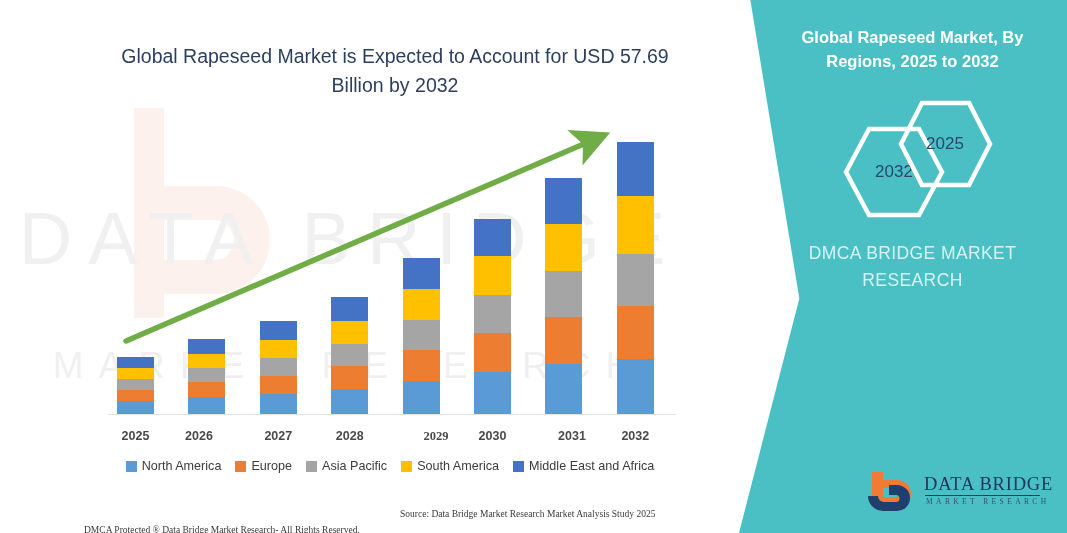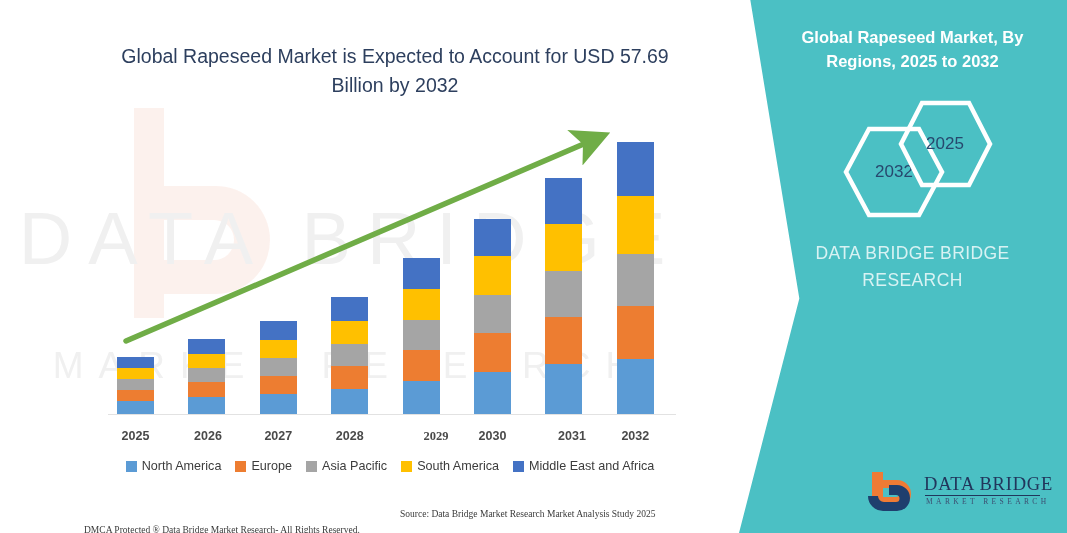--- a/index.html
+++ b/index.html
@@ -186,21 +186,21 @@
         <div class="bar" style="left: 616.8px;">
           <div class="seg" title="North America 2032" style="height: 55px; background: rgb(91, 155, 213);"></div>
           <div class="seg" title="Europe 2032" style="height: 53px; background: rgb(237, 125, 49);"></div>
           <div class="seg" title="Asia Pacific 2032" style="height: 52px; background: rgb(165, 165, 165);"></div>
           <div class="seg" title="South America 2032" style="height: 58px; background: rgb(255, 192, 0);"></div>
           <div class="seg" title="Middle East and Africa 2032" style="height: 54px; background: rgb(68, 114, 196);"></div>
         </div>
       </div>
     <div id="xticks">
         <div class="xtick" style="left: 105.5px;">2025</div>
-        <div class="xtick" style="left: 178px;">2026</div>
+        <div class="xtick" style="left: 169px;">2026</div>
         <div class="xtick" style="left: 248.3px;">2027</div>
         <div class="xtick" style="left: 319.7px;">2028</div>
         <div class="xtick" style="left: 406px; font-family: Liberation Serif, serif;">2029</div>
         <div class="xtick" style="left: 462.5px;">2030</div>
         <div class="xtick" style="left: 542px;">2031</div>
         <div class="xtick" style="left: 605.3px;">2032</div>
       </div>
 
     <svg class="arrow-svg" viewBox="0 0 700 533">
       <defs>
@@ -247,21 +247,21 @@
       <polygon points="26,3 76,3 99,46 76,89 26,89 3,46" fill="none" stroke="#ffffff" stroke-width="4.5"></polygon>
     </svg>
     <div class="hex-label" style="left:28px; top:26px; width:102px; height:92px;">2032</div>
 
     <svg class="hex" style="left:82px; top:0px;" width="96" height="88" viewBox="0 0 96 88">
       <polygon points="25,3 72,3 93,44 72,85 25,85 4,44" fill="none" stroke="#ffffff" stroke-width="4.5"></polygon>
     </svg>
     <div class="hex-label" style="left:82px; top:0px; width:96px; height:88px;">2025</div>
   </div>
 
-  <div class="brand-text">DATA BRIDGE BRIDGE RESEARCH</div>
+  <div class="brand-text">DMCA BRIDGE MARKET RESEARCH</div>
 
   <div class="logo-block">
     <svg width="56" height="48" viewBox="0 0 56 48">
       <path d="M6 2 h11 v30 h-11 z" fill="#ef7b35"></path>
       <path d="M17 10 h14 a14 14 0 0 1 0 28 h-14 v-11 h13 a4.5 4.5 0 0 0 0-9 h-13 z" fill="#ef7b35"></path>
       <path d="M2 26 a15 15 0 0 0 15 15 h14 a13 13 0 0 0 0-26 h-8 v10 h7 a3.5 3.5 0 0 1 0 7 h-12 a6 6 0 0 1 -6-6 z" fill="#1f3f6e"></path>
     </svg>
     <div class="logo-rule"></div>
     <div class="logo-name">DATA BRIDGE</div>
     <div class="logo-sub">MARKET RESEARCH</div>

